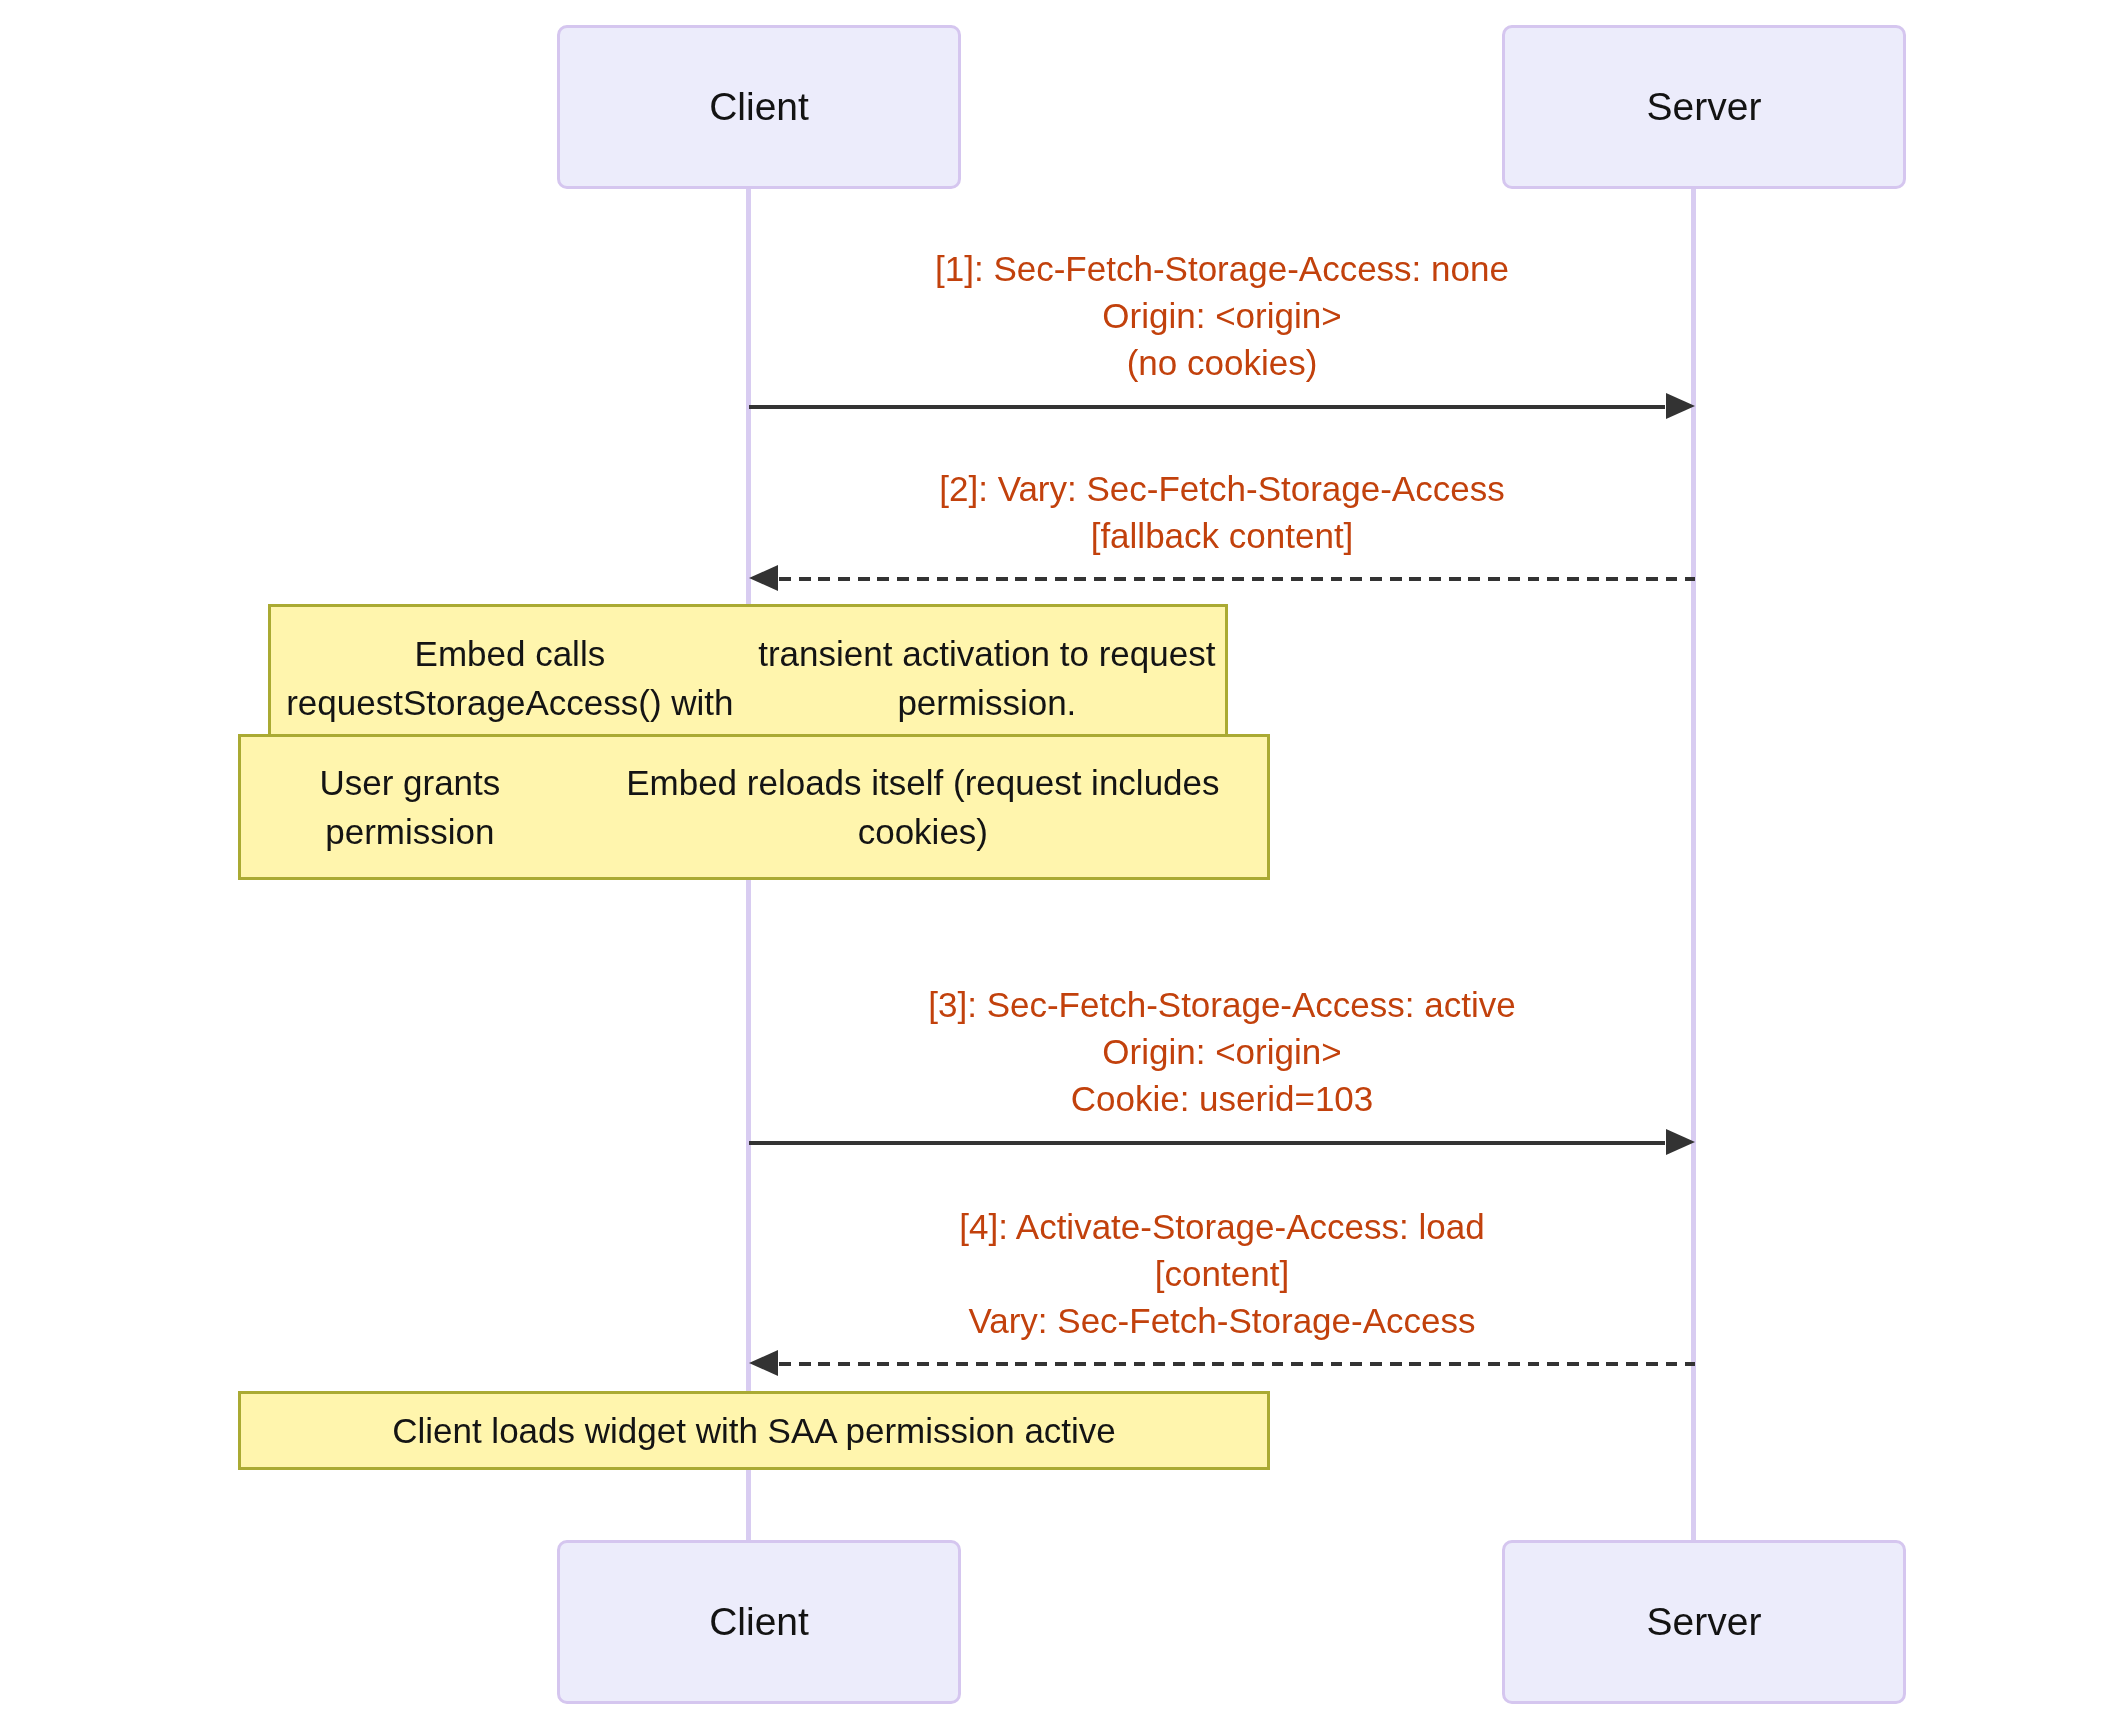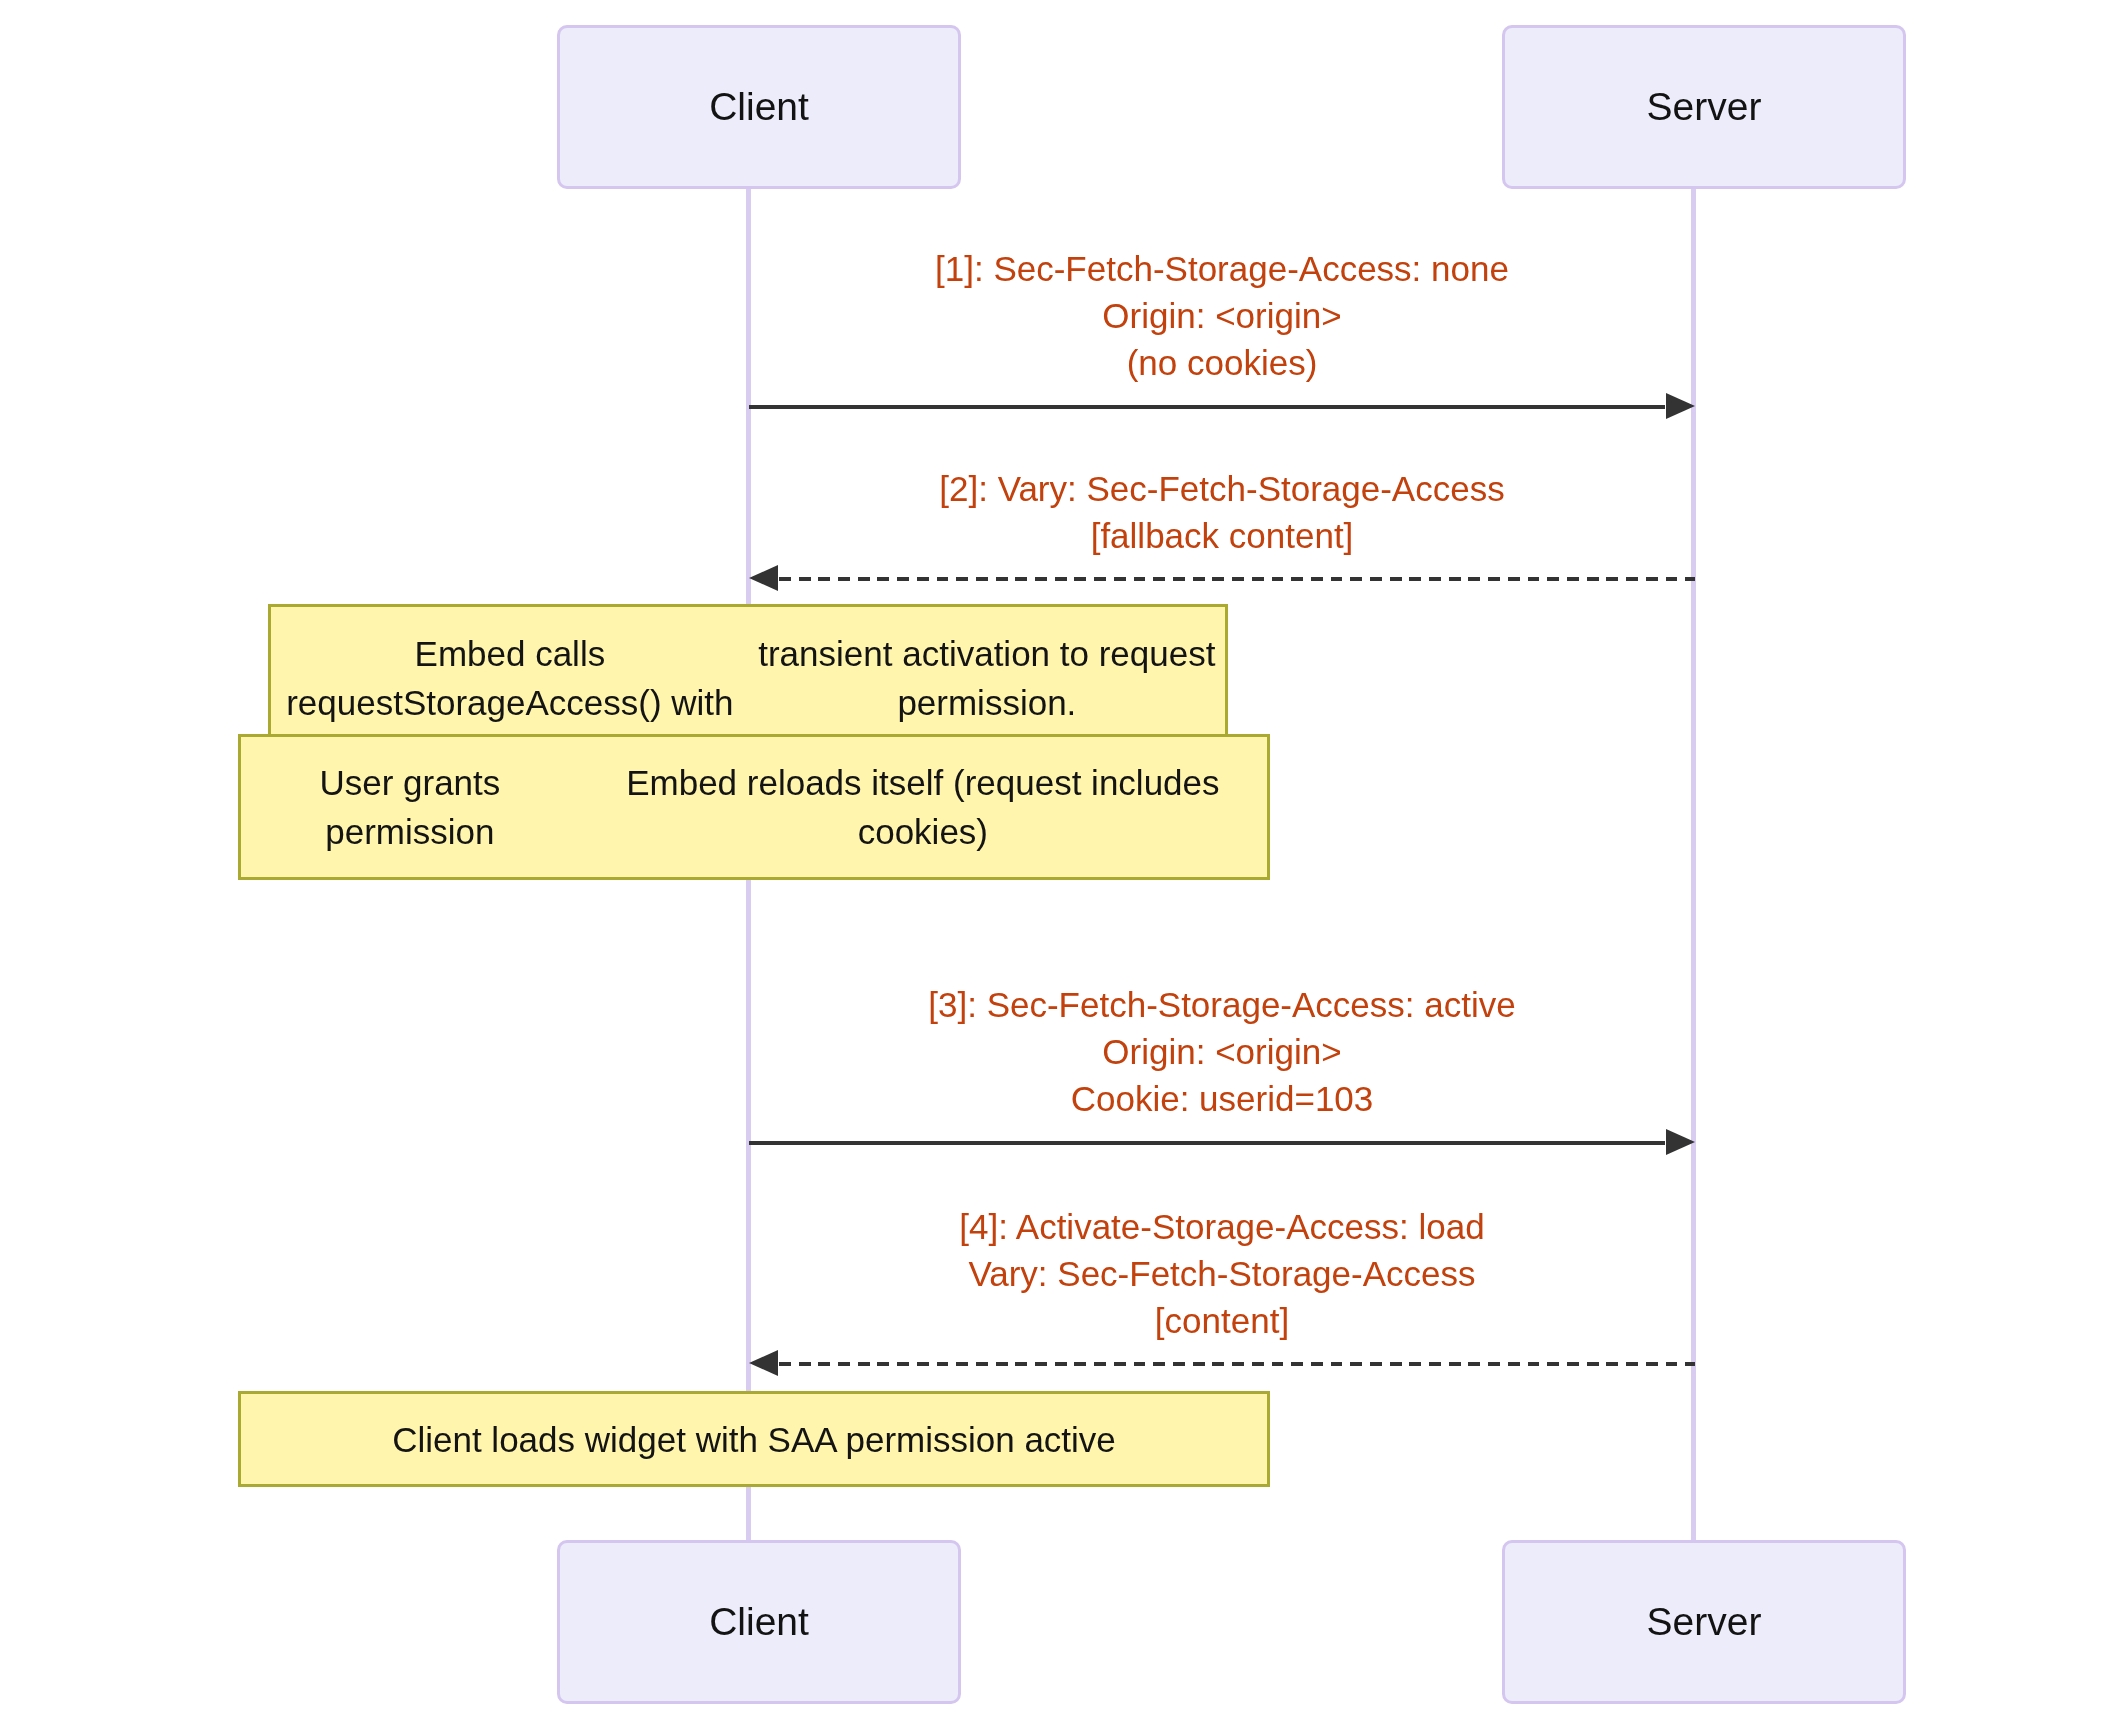--- a/index.html
+++ b/index.html
@@ -121,21 +121,21 @@
     align-items: center;
     justify-content: center;
     text-align: center;
     font-size: 35px;
     line-height: 49px;
     color: #141414;
     z-index: 2;
   }
   .note1 { left: 268px; top: 604px;  width: 960px;  height: 147px; }
   .note2 { left: 238px; top: 734px;  width: 1032px; height: 146px; }
-  .note3 { left: 238px; top: 1391px; width: 1032px; height: 96px;  }
+  .note3 { left: 238px; top: 1391px; width: 1032px; height: 79px;  }
 </style>
 </head>
 <body>
 
 <div class="stage">
 
   <div class="lifeline client"></div>
   <div class="lifeline server"></div>
 
   <div class="actor client top">
@@ -179,22 +179,22 @@
     <div>Origin: &lt;origin&gt;</div>
     <div>Cookie: userid=103</div>
   </div>
   <div class="arrow arrow3">
     <div class="shaft solid"></div>
     <div class="head right"></div>
   </div>
 
   <div class="msg msg4">
     <div>[4]: Activate-Storage-Access: load</div>
+    <div>[content]</div>
     <div>Vary: Sec-Fetch-Storage-Access</div>
-    <div>[content]</div>
   </div>
   <div class="arrow arrow4">
     <div class="shaft dashed"></div>
     <div class="head left"></div>
   </div>
 
   <div class="note note3">
     <div>Client loads widget with SAA permission active</div>
   </div>
 

